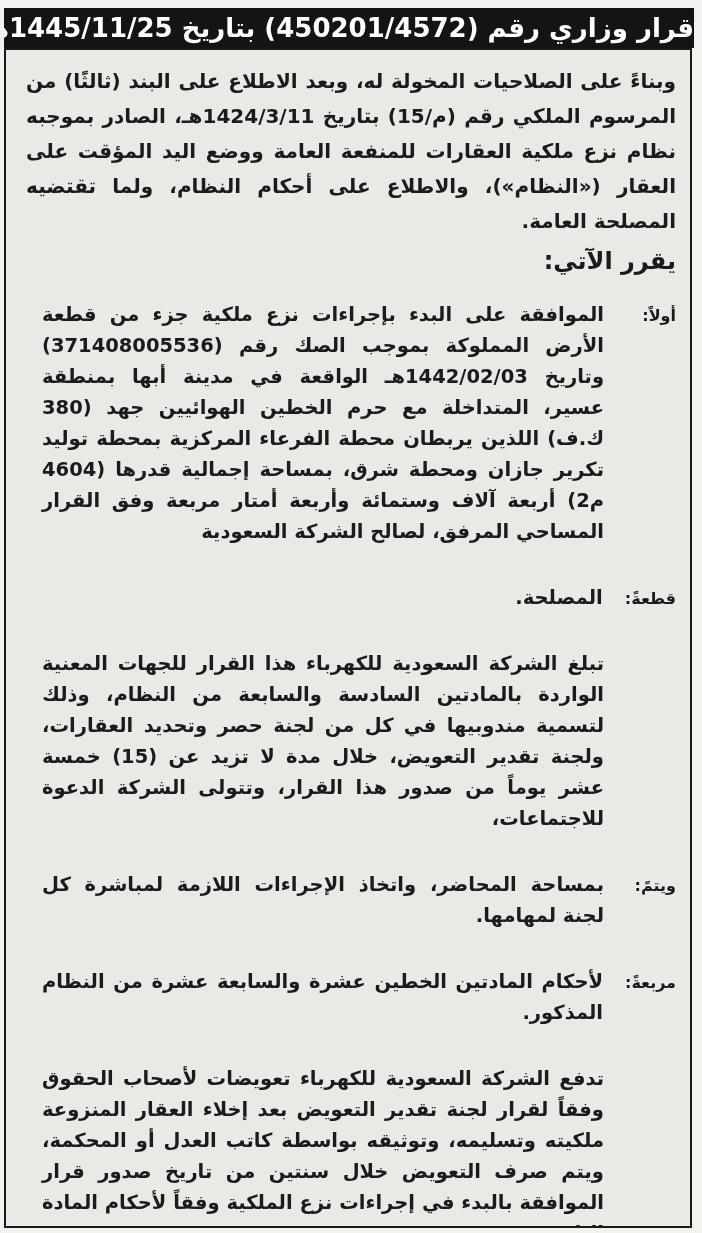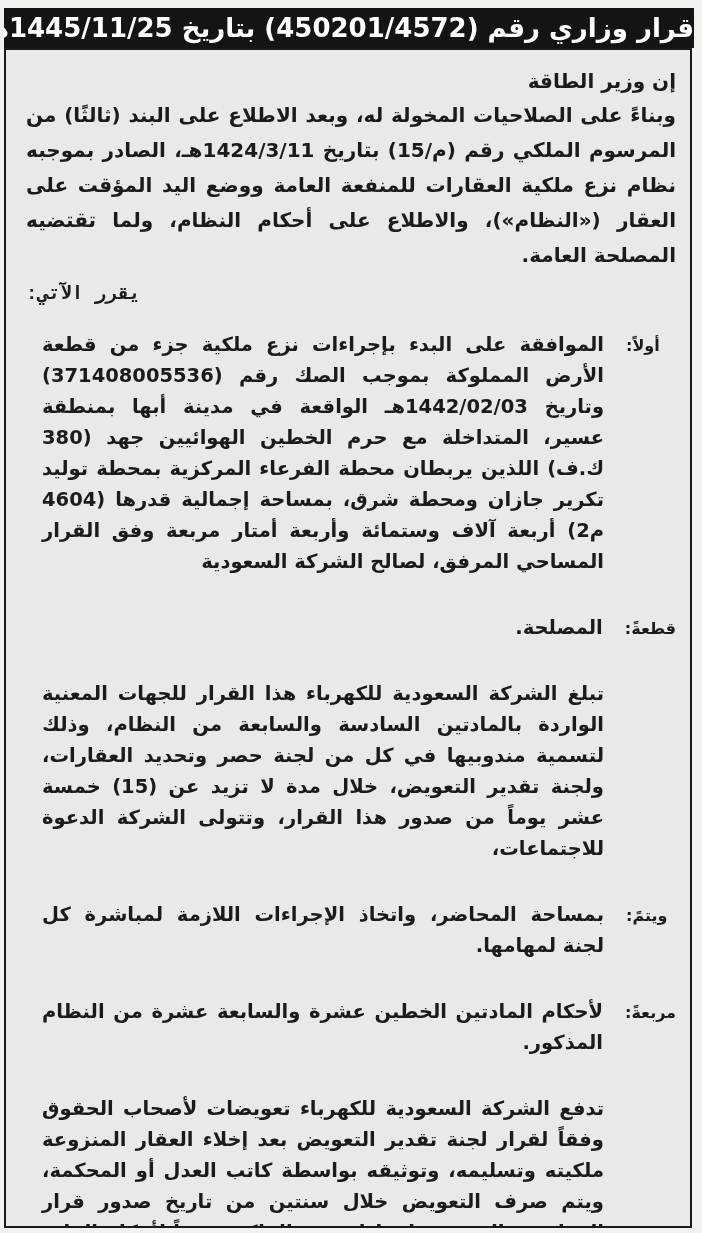--- a/index.html
+++ b/index.html
@@ -24,38 +24,37 @@
     position:absolute;top:48px;right:10px;left:4px;bottom:5px;
     border:2px solid var(--border,#1a1a1a);
     background:var(--page-bg,#eae9e5);
     box-sizing:border-box;
     padding:14px 14px 10px 20px;
     display:flex;flex-direction:column;
     overflow:hidden;
   }
   .intro-opening{margin:0;font-size:20px;line-height:34px;}
   .intro-paragraph{margin:0;font-size:20px;line-height:35px;text-align:justify;}
-  .decree-heading{margin:8px 0 8px;font-size:19px;text-align:left;font-family:Liberation Mono, monospace;}
+  .decree-heading{margin:8px 0 8px;font-size:24px;text-align:right;}
   .rows{display:flex;flex-direction:column;}
   .row{display:flex;align-items:baseline;gap:6px;margin:0 0 3px;}
-  .lbl{flex:0 0 50px;font-size:16px;white-space:nowrap;text-align:left;}
+  .lbl{flex:0 0 50px;font-size:16px;white-space:nowrap;text-align:right;}
   .txt{flex:1;margin:16px;font-size:19.5px;line-height:31px;text-align:justify;}
 </style>
 </head>
 <body>
 
 <div class="page">
 
   <div class="title-bar">
     <span>قرار وزاري رقم (450201/4572) بتاريخ 1445/11/25هـ</span>
   </div>
 
   <div class="content-box">
 
-    <p class="intro-opening">إن وزير الطاقة</p>
     <p class="intro-paragraph">وبناءً على الصلاحيات المخولة له، وبعد الاطلاع على البند (ثالثًا) من المرسوم الملكي رقم (م/15) بتاريخ 1424/3/11هـ، الصادر بموجبه نظام نزع ملكية العقارات للمنفعة العامة ووضع اليد المؤقت على العقار («النظام»)، والاطلاع على أحكام النظام، ولما تقتضيه المصلحة العامة.</p>
 
     <p class="decree-heading">يقرر الآتي:</p>
 
     <div class="rows">
 
       <div class="row">
         <span class="lbl">أولاً:</span>
         <p class="txt">الموافقة على البدء بإجراءات نزع ملكية جزء من قطعة الأرض المملوكة بموجب الصك رقم (371408005536) وتاريخ 1442/02/03هـ الواقعة في مدينة أبها بمنطقة عسير، المتداخلة مع حرم الخطين الهوائيين جهد (380 ك.ف) اللذين يربطان محطة الفرعاء المركزية بمحطة توليد تكرير جازان ومحطة شرق، بمساحة إجمالية قدرها (4604 م2) أربعة آلاف وستمائة وأربعة أمتار مربعة وفق القرار المساحي المرفق، لصالح الشركة السعودية</p>
       </div>

